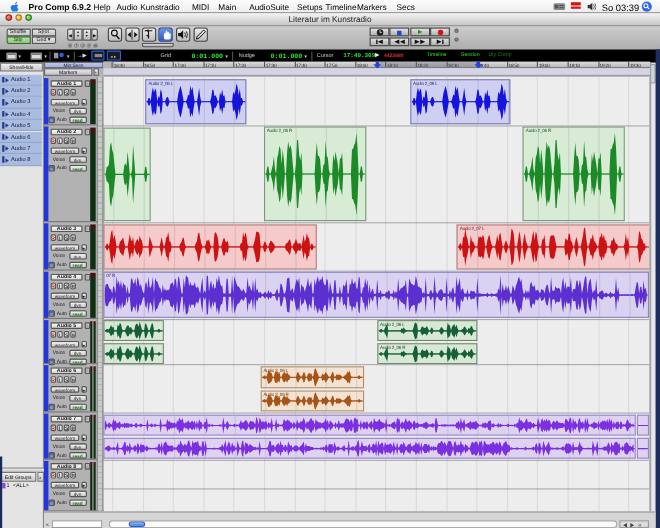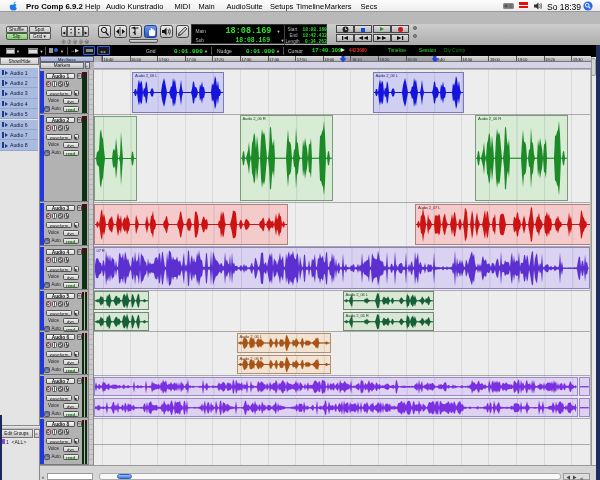--- a/index.html
+++ b/index.html
@@ -33,28 +33,34 @@
         <rect x="1.5" y="2.5" width="3" height="3" fill="#555"></rect>
         <rect x="5.5" y="2.5" width="4" height="1" fill="#555"></rect>
         <rect x="5.5" y="4.5" width="4" height="1" fill="#555"></rect>
       </svg>
   <div style="position:absolute;left:519px;top:2px;width:9px;height:2.5px;background:#e01010"></div>
   <div style="position:absolute;left:519px;top:5.5px;width:9px;height:2.5px;background:#e01010"></div>
   <svg width="8" height="8" style="position:absolute;left:534px;top:1.5px">
         <path d="M0 2.5 h2 l2.5-2 v7 l-2.5-2 h-2 z" fill="#333"></path>
         <path d="M5.5 2 q1.5 2 0 4 M6.8 1 q2.2 3 0 6" stroke="#333" stroke-width="0.7" fill="none"></path>
       </svg>
-  <div class="menu" style="left:547px;font-size:8.5px">So 18:39</div>
+  <div class="menu" style="left:547px;font-size:8.5px">So 03:39</div>
   <svg width="10" height="10" style="position:absolute;left:583px;top:0.5px">
         <circle cx="5" cy="5" r="4.6" fill="#2a6ae8"></circle>
         <circle cx="4.2" cy="4.2" r="1.8" fill="none" stroke="#fff" stroke-width="1"></circle>
         <line x1="5.5" y1="5.5" x2="7.3" y2="7.3" stroke="#fff" stroke-width="1.1"></line>
       </svg>
 </div>
 
+<div style="position:absolute;left:0;top:11.5px;width:600px;height:12.5px;background:linear-gradient(#f4f4f4,#c6c6c6);border-bottom:1px solid #8a8a8a">
+  <div style="position:absolute;left:5.3px;top:1.8px;width:6px;height:6px;border-radius:50%;background:radial-gradient(circle at 35% 30%,#ff9a90,#e33b2e 70%);border:0.5px solid #a02015"></div>
+  <div style="position:absolute;left:14px;top:1.8px;width:6px;height:6px;border-radius:50%;background:radial-gradient(circle at 35% 30%,#ffe9a0,#f0a832 70%);border:0.5px solid #b07810"></div>
+  <div style="position:absolute;left:22.7px;top:1.8px;width:6px;height:6px;border-radius:50%;background:radial-gradient(circle at 35% 30%,#c8f0a0,#47ba2a 70%);border:0.5px solid #2a7a10"></div>
+  <div style="position:absolute;left:0;top:1.5px;width:600px;text-align:center;font-size:7.5px;color:#222">Literatur im Kunstradio</div>
+</div>
 
 <div style="position:absolute;left:0;top:24px;width:600px;height:21px;background:linear-gradient(#cdcdcd,#adadad)">
 
   <div style="position:absolute;left:5.5px;top:1.5px;width:22px;height:7px;background:linear-gradient(#e6e6e6,#c6c6c6);border:1px solid #555;border-radius:2px 0 0 0;font-size:4.8px;text-align:center;line-height:6.5px;color:#111">Shuffle</div>
   <div style="position:absolute;left:28.5px;top:1.5px;width:22px;height:7px;background:linear-gradient(#e6e6e6,#c6c6c6);border:1px solid #555;border-radius:0 2px 0 0;font-size:4.8px;text-align:center;line-height:6.5px;color:#111">Spot</div>
   <div style="position:absolute;left:5.5px;top:8.5px;width:22px;height:7px;background:linear-gradient(#b8e0a8,#8cc878);border:1px solid #3a6a2a;border-radius:0 0 0 2px;font-size:4.8px;text-align:center;line-height:6.5px;color:#0a300a">Slip</div>
   <div style="position:absolute;left:28.5px;top:8.5px;width:22px;height:7px;background:linear-gradient(#e6e6e6,#c6c6c6);border:1px solid #555;border-radius:0 0 2px 0;font-size:4.8px;text-align:center;line-height:6.5px;color:#111">Grid ▾</div>
 
   <div style="position:absolute;left:61px;top:1.5px;width:5.8px;height:11.5px;background:linear-gradient(#e8e8e8,#bbb);border:1px solid #555;border-radius:2px 0 0 2px;font-size:4px;text-align:center;line-height:11px;color:#111">◀</div>
   <div style="position:absolute;left:67.3px;top:1.5px;width:7.4px;height:11.5px;background:linear-gradient(#e8e8e8,#bbb);border:1px solid #555;font-size:3.2px;text-align:center;line-height:4.5px;color:#111">▲<br>▼</div>
@@ -91,35 +97,20 @@
           <path d="M7 3.5 q1.2 2 0 4 M8.5 2.5 q1.8 3 0 6" stroke="#111" stroke-width="0.8" fill="none"></path>
         </svg>
       </div>
   <div style="position:absolute;left:175.5px;top:0.5px;width:13px;height:13px;background:linear-gradient(#ececec,#bdbdbd);border:1px solid #444;border-radius:2.5px">
     <svg width="11" height="11" style="position:absolute;left:0.5px;top:0.5px">
           <path d="M8.2 1.2 l1.6 1.6 -6 6 -2.3 0.7 0.7-2.3 z" fill="none" stroke="#111" stroke-width="0.9"></path>
         </svg>
       </div>
   <div style="position:absolute;left:128.5px;top:14.5px;width:29px;height:4px;background:linear-gradient(#ddd,#aaa);border:1px solid #555;border-radius:0 0 2px 2px"></div>
 
-  <div style="position:absolute;left:190.5px;top:0px;width:136px;height:20px;background:#000;border:1px solid #333">
-    <div style="position:absolute;left:4px;top:3.5px;font-size:4.8px;color:#bbb">Main</div>
-    <div class="seg7" style="position:absolute;left:34px;top:1px;font-size:8.5px;letter-spacing:0px">18:08.169</div>
-    <div style="position:absolute;left:85px;top:4px;color:#ccc;font-size:4px">▼</div>
-    <div style="position:absolute;left:4px;top:13px;font-size:4.8px;color:#bbb">Sub</div>
-    <div class="seg7" style="position:absolute;left:44px;top:12px;font-size:6.4px">18:08.169</div>
-    <div style="position:absolute;left:89px;top:13px;color:#ccc;font-size:4px">▼</div>
-    <div style="position:absolute;left:92.5px;top:0;width:1px;height:20px;background:#444"></div>
-    <div style="position:absolute;left:96px;top:1.5px;font-size:4.6px;color:#bbb">Start</div>
-    <div style="position:absolute;left:98px;top:7.5px;font-size:4.6px;color:#bbb">End</div>
-    <div style="position:absolute;left:94px;top:13.5px;font-size:4.6px;color:#bbb">Length</div>
-    <div class="seg7" style="position:absolute;left:111px;top:1.8px;font-size:4.5px">18:08.169</div>
-    <div class="seg7" style="position:absolute;left:111px;top:7.8px;font-size:4.5px">18:42.433</div>
-    <div class="seg7" style="position:absolute;left:113.5px;top:13.8px;font-size:4.5px">0:34.263</div>
-  </div>
 
   <div style="position:absolute;left:335.5px;top:0.5px;width:73.5px;height:17px">
     <div style="position:absolute;left:0;top:0;width:18px;height:8.5px;background:linear-gradient(#e2e2e2,#b2b2b2);border:1px solid #444">
           <svg width="7" height="7" style="position:absolute;left:5px;top:0.5px">
             <circle cx="3.5" cy="3.5" r="3" fill="#222"></circle>
             <path d="M3.5 3.5 v-2 M3.5 3.5 h1.5" stroke="#fff" stroke-width="0.7"></path>
           </svg>
         </div>
     <div style="position:absolute;left:18.5px;top:0;width:18px;height:8.5px;background:linear-gradient(#e2e2e2,#b2b2b2);border:1px solid #444">
           <div style="position:absolute;left:6px;top:2px;width:4px;height:4px;background:#1848d8"></div>

